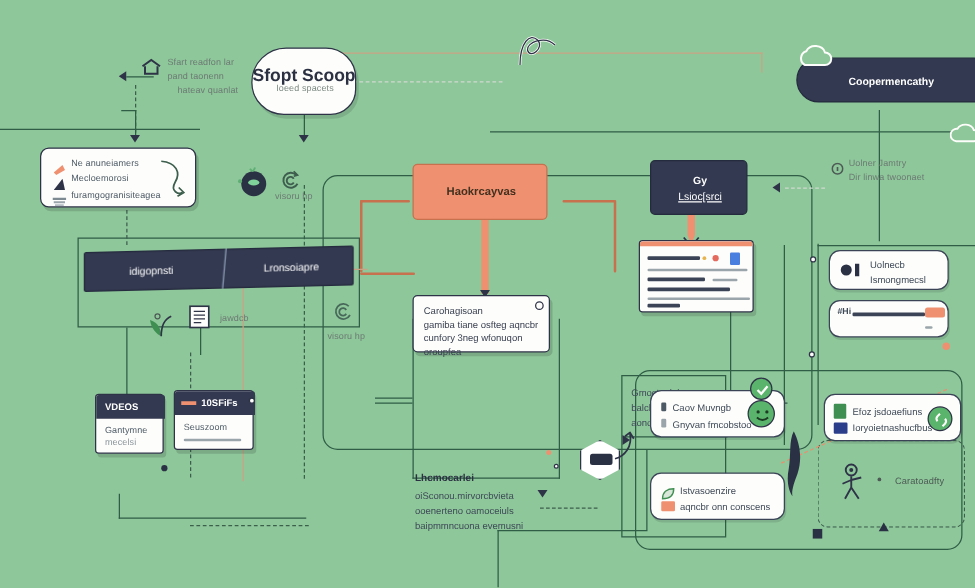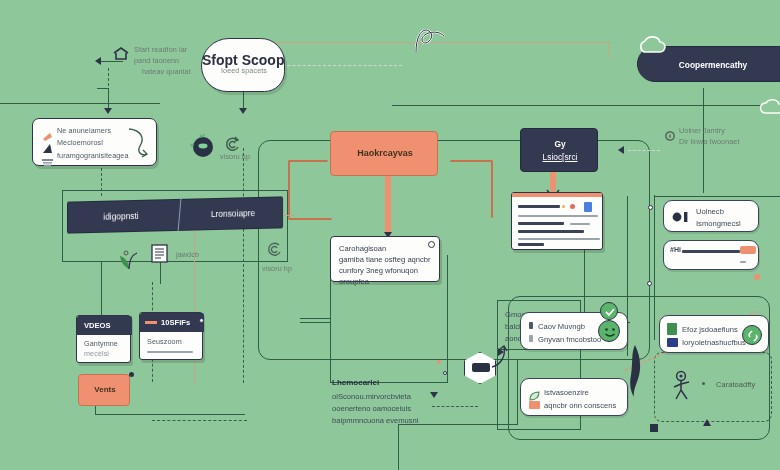--- a/index.html
+++ b/index.html
@@ -320,23 +320,20 @@
   </div>
 
   <div class="card abs blur" style="left:139px;top:312px;width:64px;height:48px;border-radius:3px;">
     <div class="abs" style="left:0;top:0;width:64px;height:19px;background:#333950;border-radius:2px 2px 0 0;"></div>
     <div class="abs" style="left:5px;top:8px;width:12px;height:3px;background:#ef9170;"></div>
     <div class="abs" style="left:21px;top:5px;font-size:7.6px;font-weight:700;color:#ffffff;">10SFiFs</div>
     <div class="lbl abs" style="left:7px;top:24px;width:54px;color:#4d5a66;">Seuszoom</div>
     <div class="bar lite abs" style="left:7px;top:38px;width:46px;height:2px;"></div>
   </div>
 
-  <div class="orange abs blur" style="left:78px;top:374px;width:52px;height:32px;border-radius:4px;">
-    <div class="abs" style="left:0;top:10px;width:52px;text-align:center;font-size:8px;font-weight:700;color:#43301f;">Vents</div>
-  </div>
 
   <div class="abs blur" style="left:333px;top:330px;width:1px;height:1px;"></div>
   <div class="abs" style="left:332px;top:378px;width:110px;">
     <div class="abs" style="left:0;top:0;font-size:8px;font-weight:700;color:#2b3042;">Lhcmocarlei</div>
     <div class="lbl-d abs" style="left:0;top:13px;width:110px;color:#3f4a58;">oiSconou.mirvorcbvieta</div>
     <div class="lbl-d abs" style="left:0;top:25px;width:110px;color:#3f4a58;">ooenerteno oamoceiuls</div>
     <div class="lbl-d abs" style="left:0;top:37px;width:110px;color:#3f4a58;">baipmmncuona evemusni</div>
   </div>
 
   <div class="abs" style="left:497px;top:300px;width:84px;height:130px;border:1.5px solid #2f5d46;">

